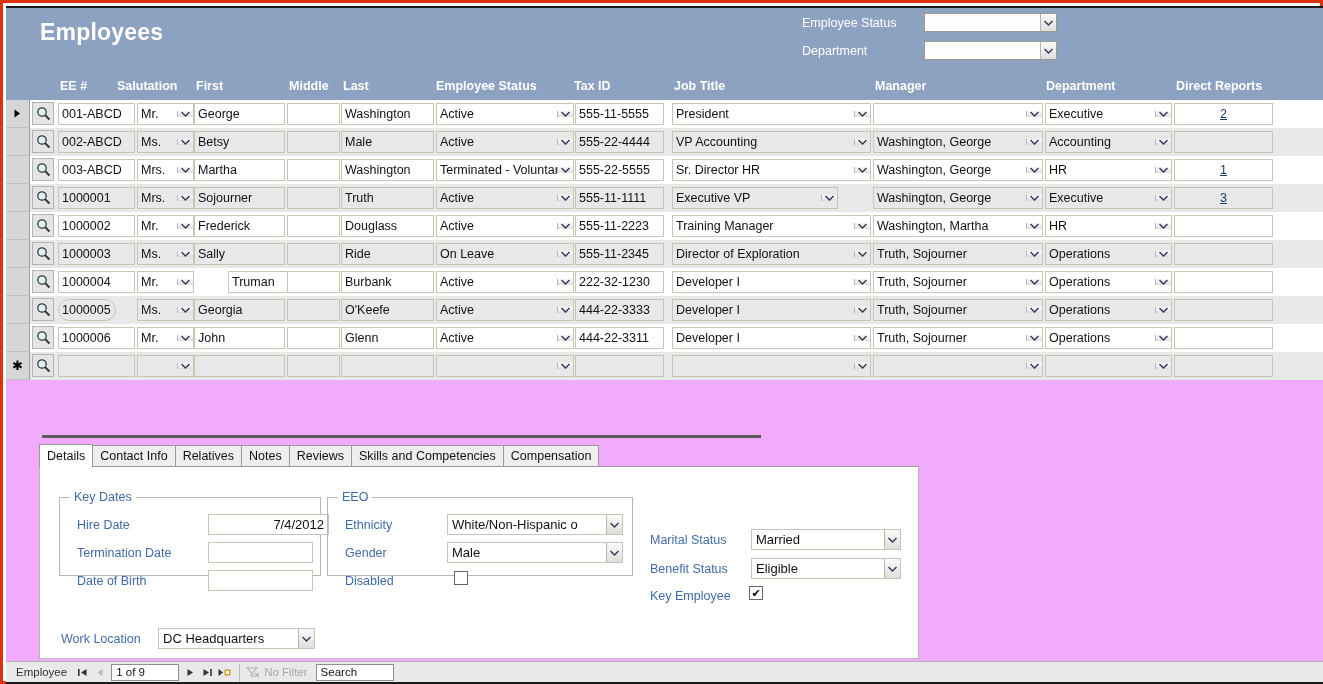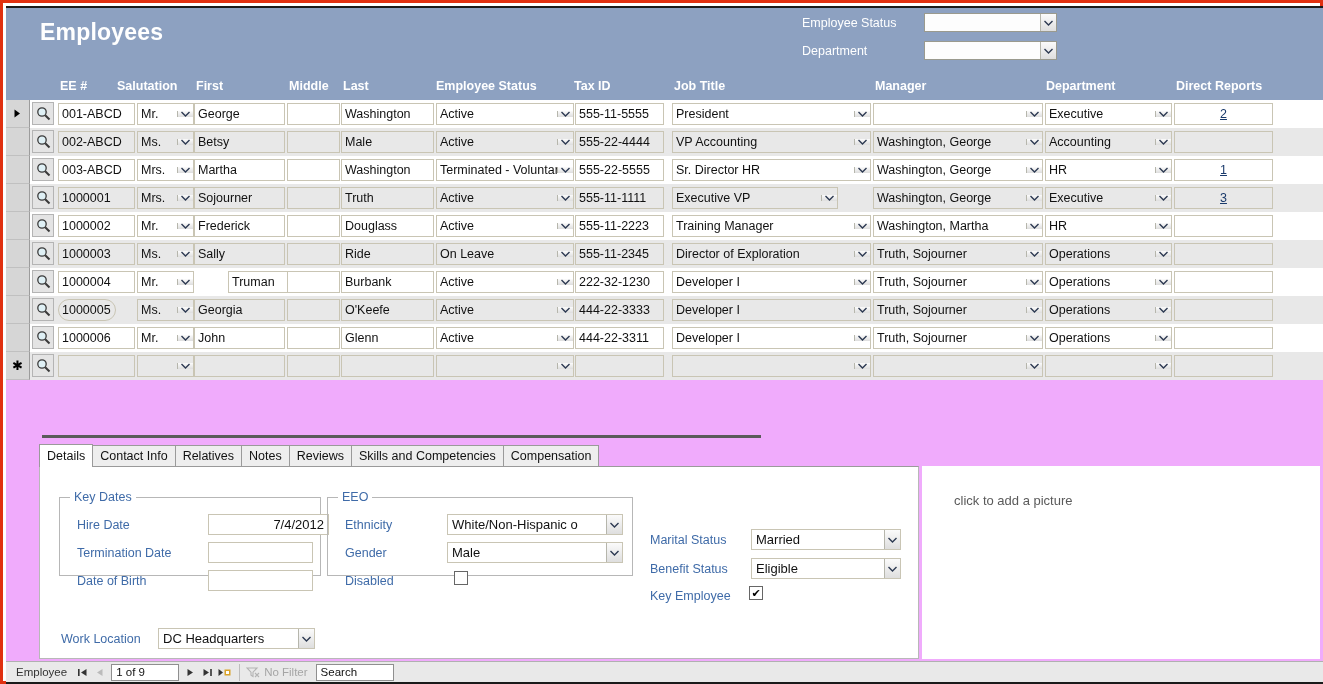--- a/index.html
+++ b/index.html
@@ -1010,23 +1010,20 @@
     <div class="fcombo" style="left:118px; top:161px; width:157px;">
       <div class="fval">DC Headquarters</div>
       <div class="cbtn">
         <svg width="9" height="6" viewBox="0 0 9 6">
               <path d="M0.5 1 L4.5 5 L8.5 1" stroke="#2d3a52" stroke-width="1.4" fill="none"></path>
             </svg>
       </div>
     </div>
   </div>
 
-  <div id="pic-area">
-    <div id="pic-hint">click to add a picture</div>
-  </div>
 
   <div id="statusbar">
     <div class="sb-label">Employee</div>
     <div class="navbtn">
       <svg width="9" height="9" viewBox="0 0 9 9">
             <rect x="0" y="1" width="1.6" height="7" fill="#333"></rect>
             <path d="M8.5 1 L3 4.5 L8.5 8 Z" fill="#333"></path>
           </svg>
     </div>
     <div class="navbtn dim">

